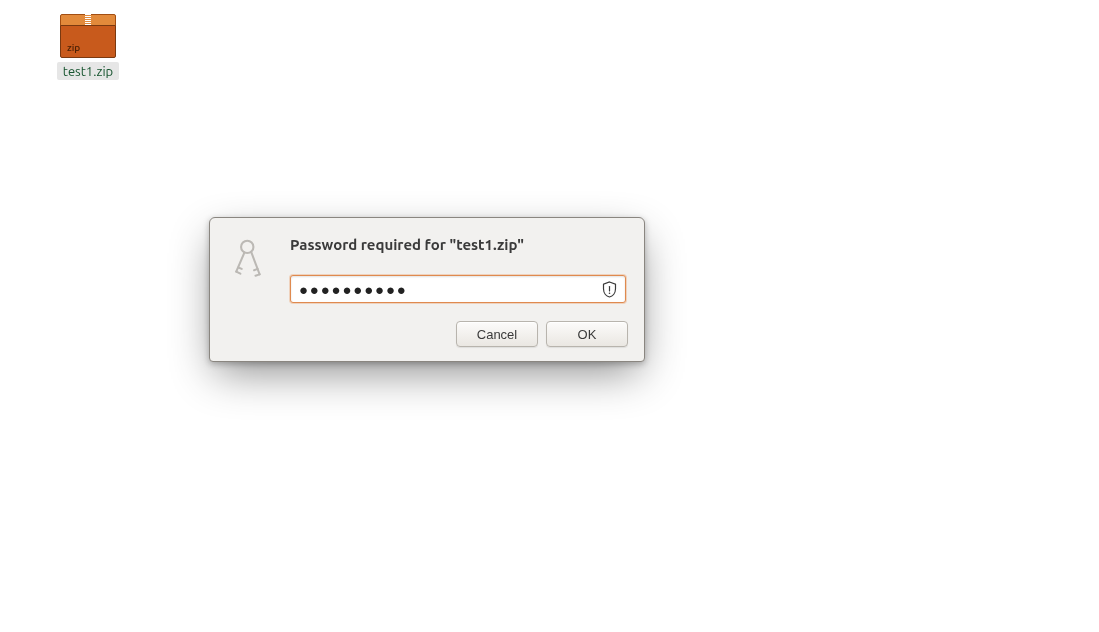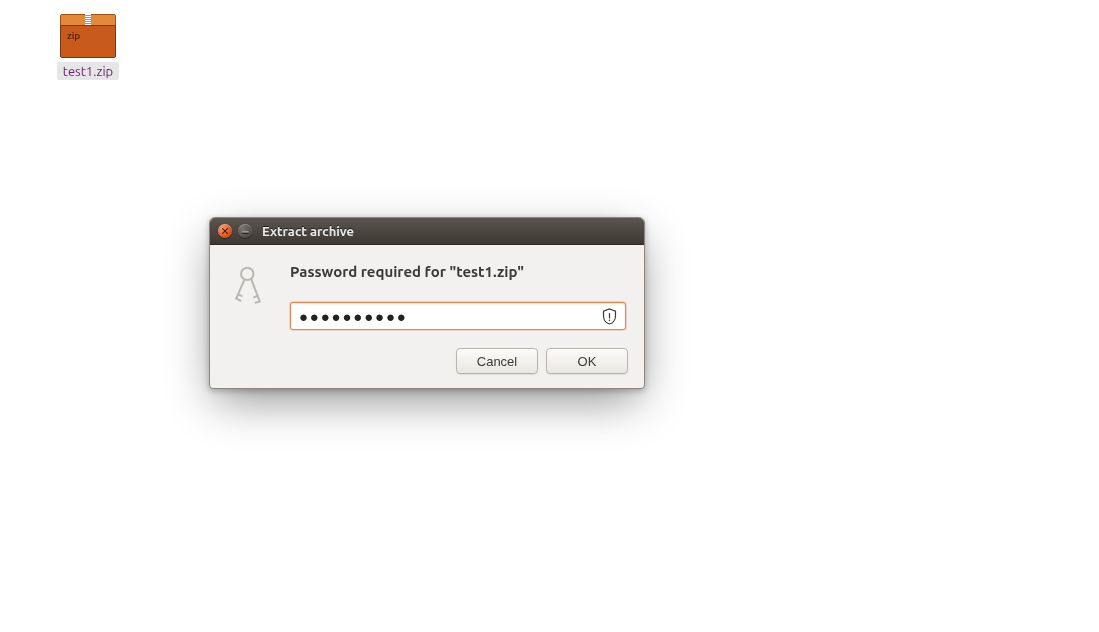--- a/index.html
+++ b/index.html
@@ -54,21 +54,21 @@
     width: 100%;
     height: 33px;
     background: #c85a1c;
     border: 1px solid #7a3910;
     box-sizing: border-box;
     border-bottom-left-radius: 2px;
     border-bottom-right-radius: 2px;
   }
   .file-icon .zip-graphic .zip-label {
     position: absolute;
-    left: 6px; bottom: 16px;
+    left: 6px; bottom: 4px;
     font-size: 10px;
     color: #4a2005;
     font-weight: 500;
   }
   .file-icon .zip-graphic .zipper {
     position: absolute;
     left: 50%;
     top: 0;
     width: 6px;
     height: 11px;
@@ -79,21 +79,21 @@
       transparent 1px 2px
     );
   }
 
   .file-icon .caption {
     display: inline-block;
     background: #e6e6e6;
     border-radius: 2px;
     padding: 2px 6px;
     font-size: 13px;
-    color: #701a75;
+    color: #14532d;
     white-space: nowrap;
   }
 
   
   .dialog {
     position: absolute;
     left: 209px;
     top: 217px;
     width: 434px;
     background: #f2f1ef;
@@ -257,32 +257,20 @@
       <div class="zipper"></div>
       <div class="zip-body">
         <span class="zip-label">zip</span>
       </div>
     </div>
     <span class="caption">test1.zip</span>
   </div>
 
   <div class="dialog">
 
-    <div class="titlebar">
-      <span class="win-btn close-btn">
-        <svg viewBox="0 0 10 10" aria-hidden="true">
-          <line x1="2" y1="2" x2="8" y2="8" stroke="#4b1e0a" stroke-width="1.5" stroke-linecap="round"></line>
-          <line x1="8" y1="2" x2="2" y2="8" stroke="#4b1e0a" stroke-width="1.5" stroke-linecap="round"></line>
-        </svg>
-      </span>
-      <span class="win-btn min-btn">
-        <span class="dash"></span>
-      </span>
-      <span class="title-text">Extract archive</span>
-    </div>
 
     <div class="dialog-body">
       <div class="keys-icon">
         <svg viewBox="0 0 64 72">
           <g stroke="#9e9b95" stroke-width="3" fill="none" stroke-linecap="round">
 
             <circle cx="28" cy="14" r="9"></circle>
 
             <path d="M24 22 L12 50"></path>
             <path d="M12 50 l6 3"></path>

